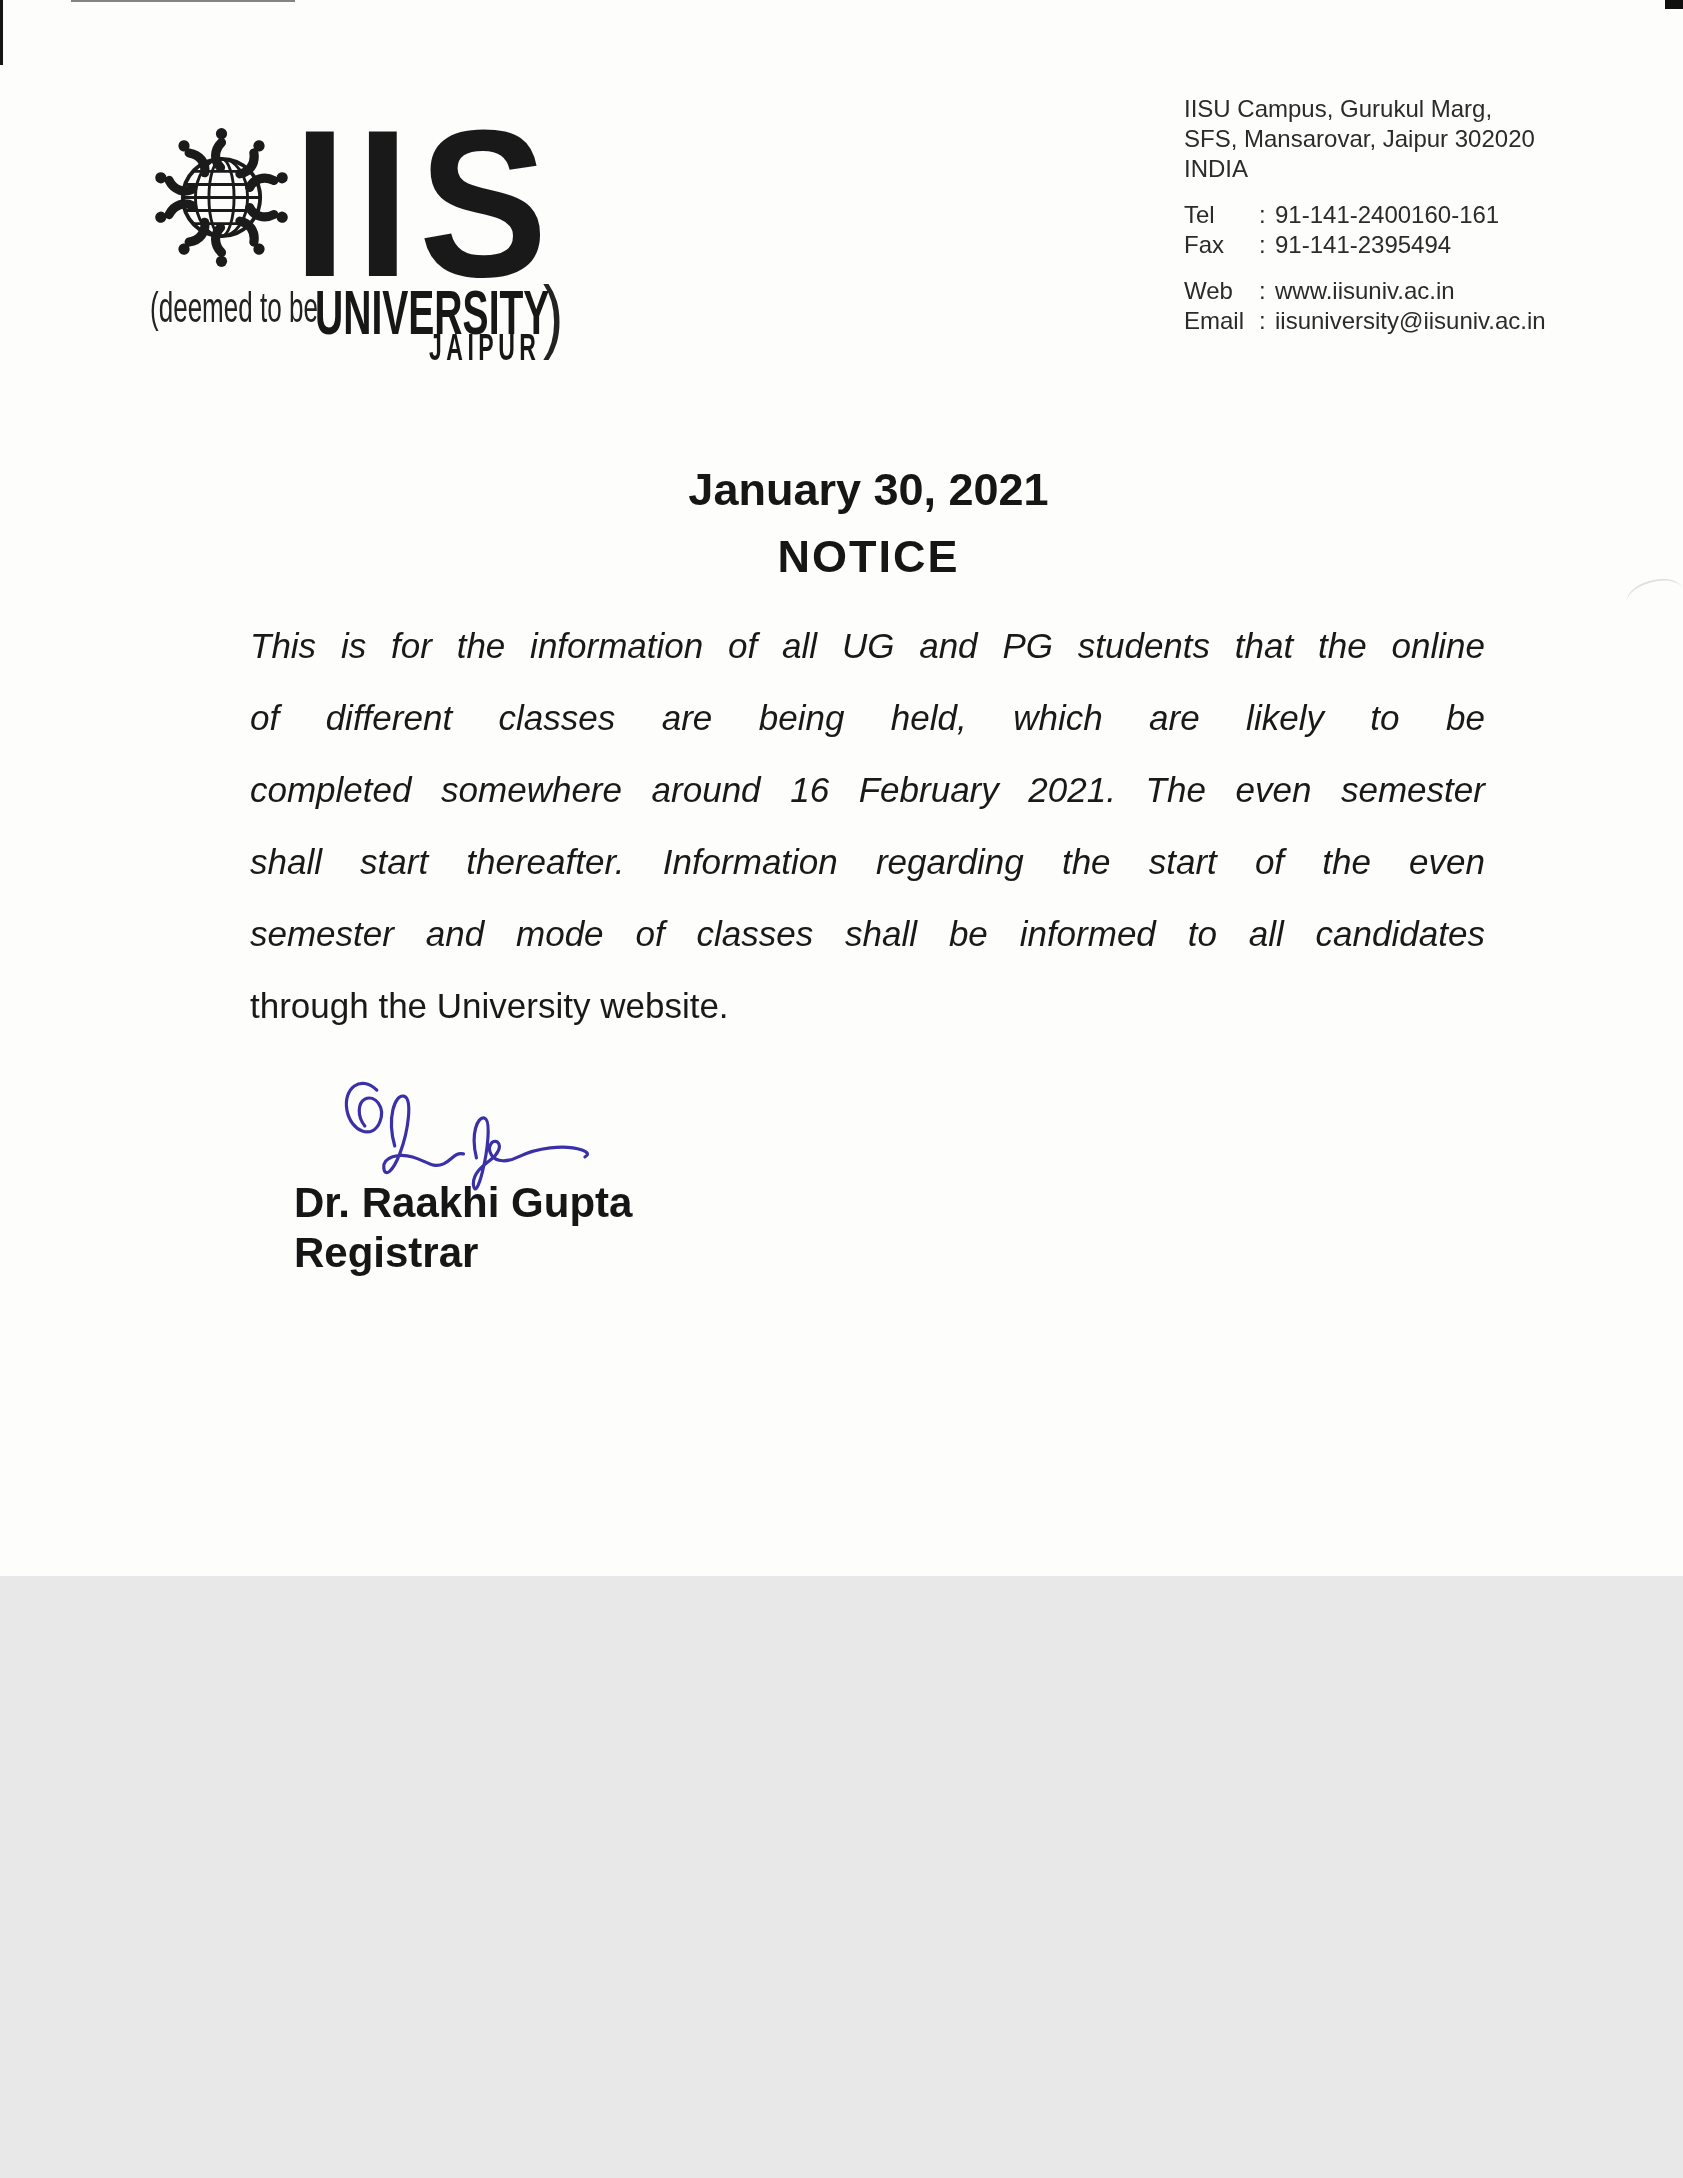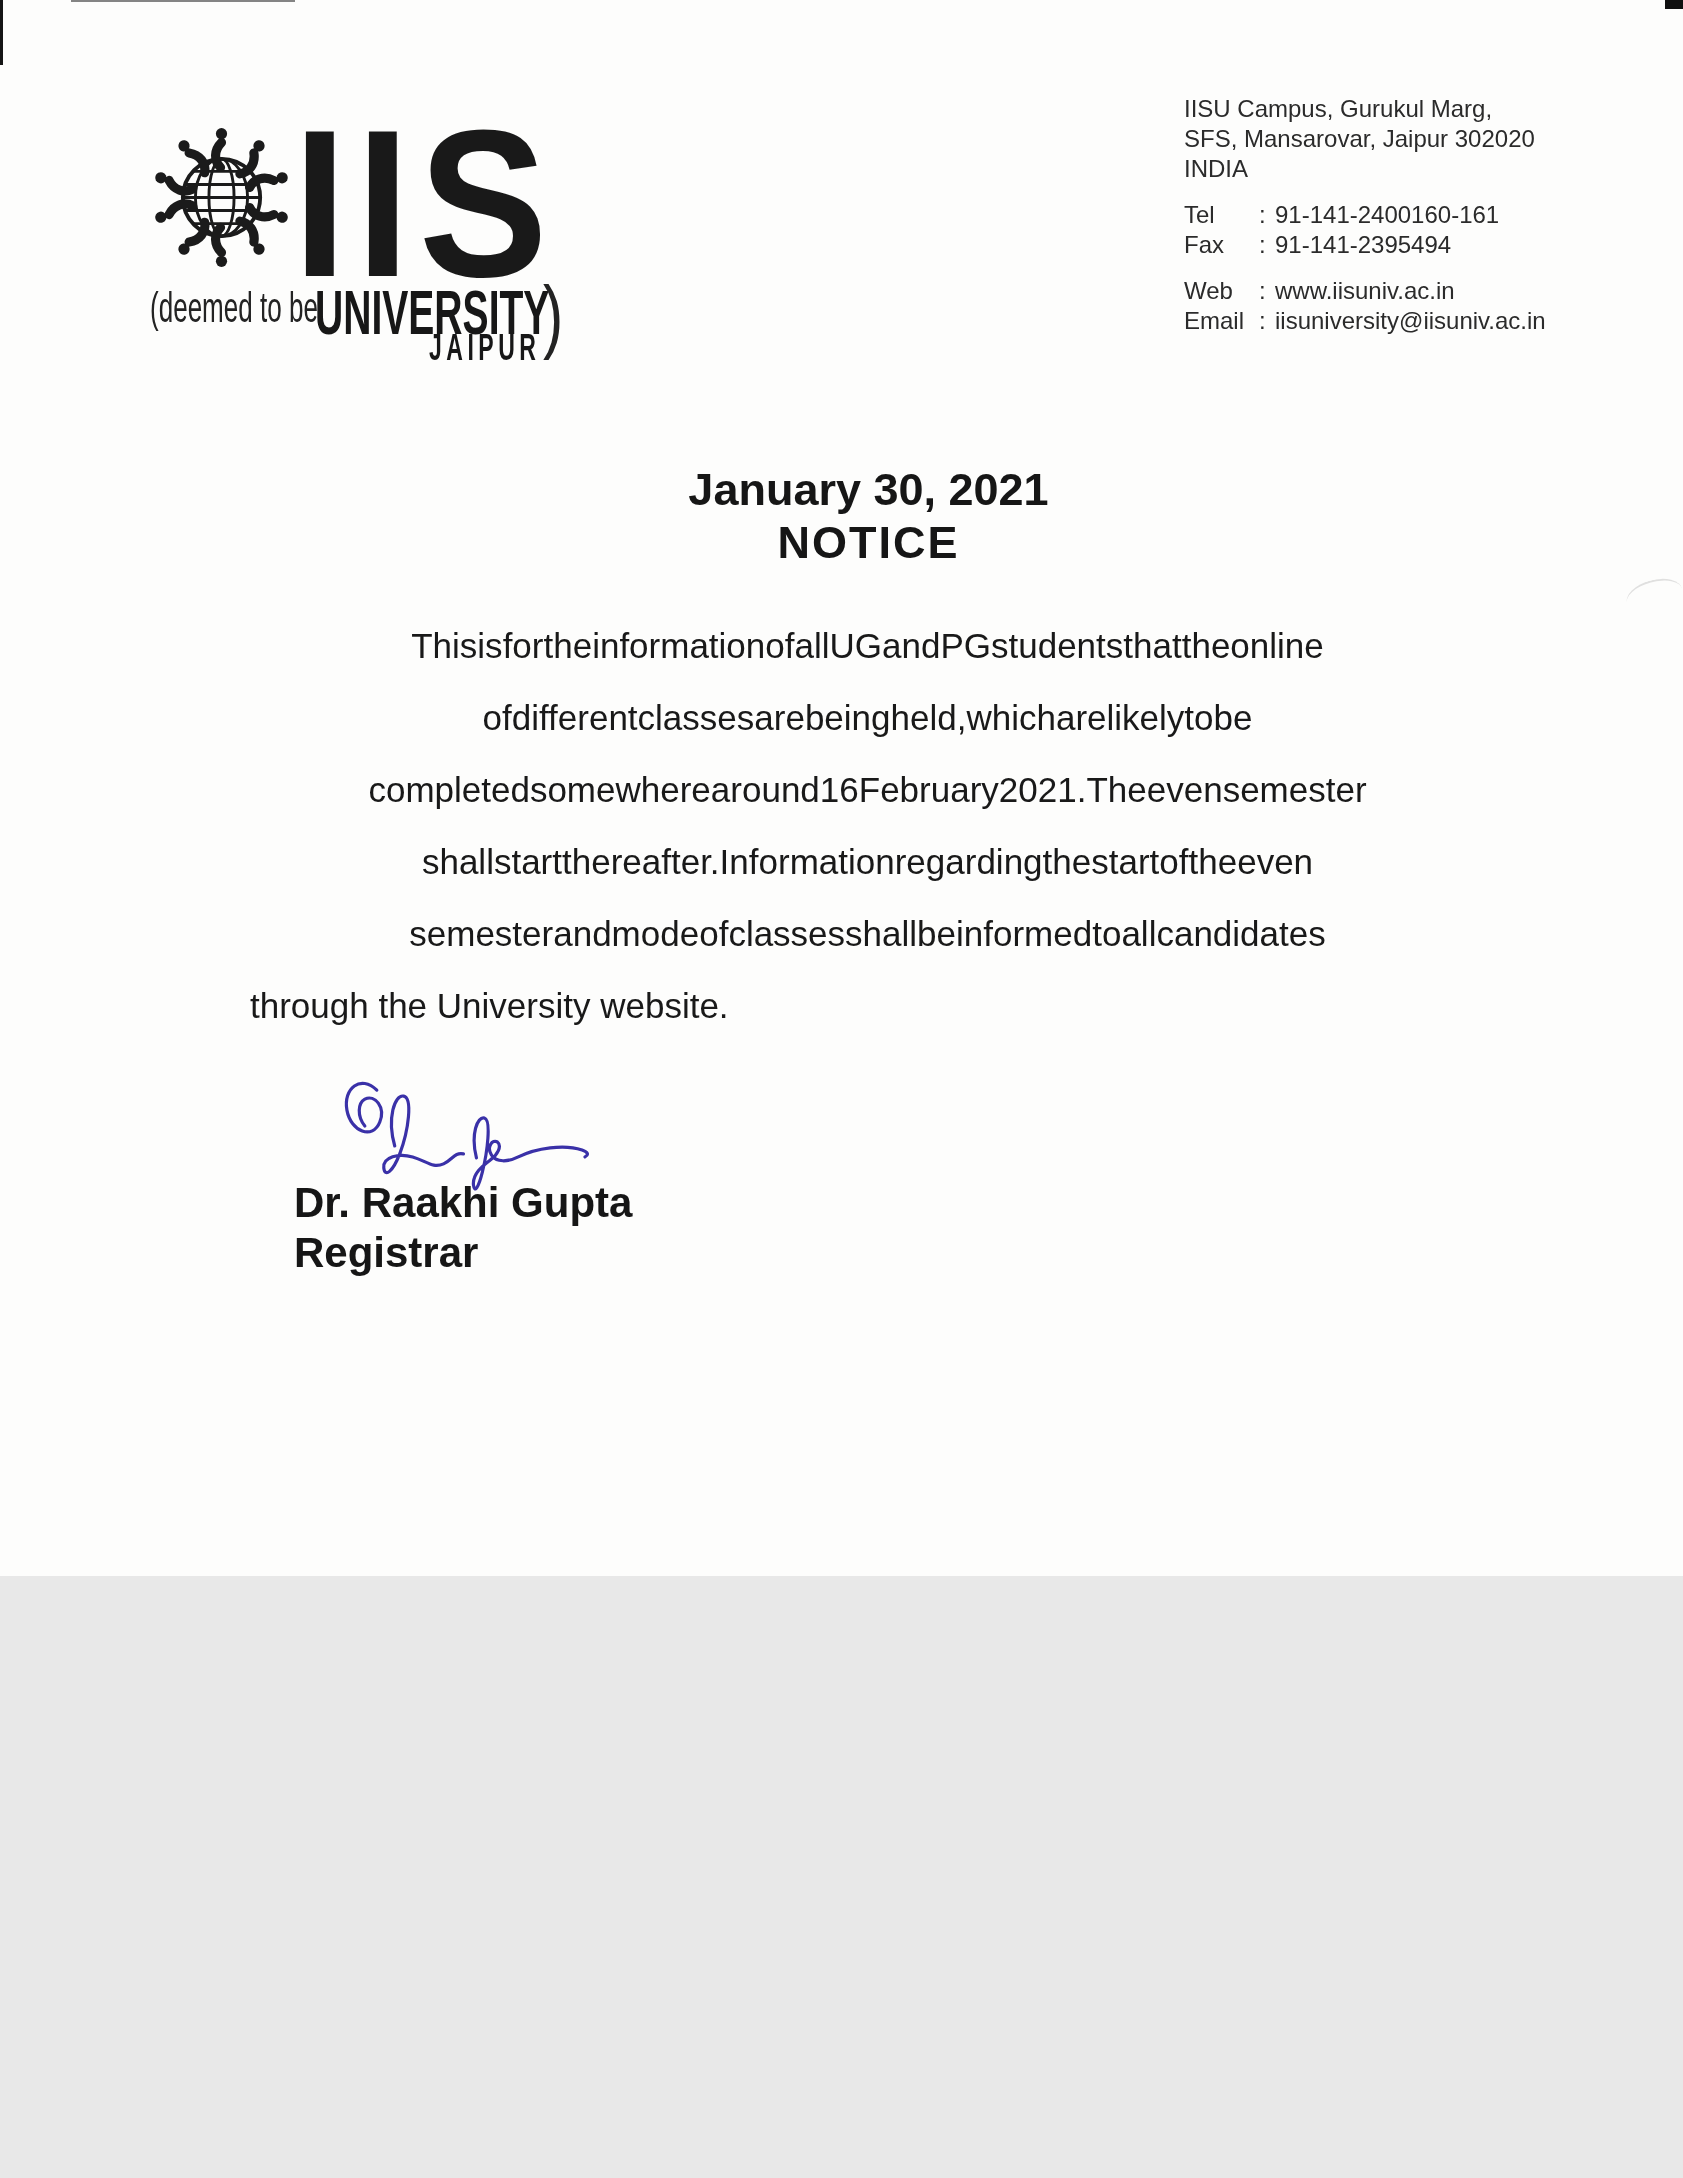--- a/index.html
+++ b/index.html
@@ -26,25 +26,25 @@
   .logo-city{left:429px; top:330px; font-size:36px; font-weight:bold; line-height:1; white-space:nowrap;
     letter-spacing:7px; transform:scaleX(0.64); transform-origin:0 0; color:#171717;}
 
   .contact{left:1184px; top:77px; font-size:24px; line-height:30px; color:#2b2b2b; width:416px;margin-top:17px;}
   .contact .group{margin-top:16px;}
   .contact .row{display:grid; grid-template-columns:75px 16px auto;}
 
   
   .date-line{left:250px; top:464px; width:1237px; text-align:center;
     font-size:45px; font-weight:bold; color:#161616;}
-  .notice-title{left:250px; top:517px; width:1237px; text-align:center;
+  .notice-title{left:250px; top:531px; width:1237px; text-align:center;
     font-size:45px; font-weight:bold; letter-spacing:2px; color:#161616;}
 
   .body-text{left:250px; top:610px; width:1235px; font-size:35px; color:#191919;}
-  .jline{display:flex; justify-content:center; height:72px; line-height:72px; white-space:nowrap;}
+  .jline{display:flex; justify-content:space-between; height:72px; line-height:72px; white-space:nowrap;font-style:italic;}
   .jline-last{height:72px; line-height:72px; text-align:left;}
 
   .signature{left:325px; top:1071px;}
   .signatory{left:250px; top:1178px; font-size:42px; font-weight:bold; line-height:50px; color:#161616;margin-left:44px;}
 
   
   .streak-left{left:0; top:0; width:3px; height:65px; background:#151515;}
   .hairline-top{left:71px; top:0; width:224px; height:2px; background:#333; opacity:.6;}
   .corner-tr{left:1665px; top:0; width:18px; height:9px; background:#101010;}
   .smudge-a{left:283px; top:1968px; width:12px; height:61px; background:#b3abdb;

